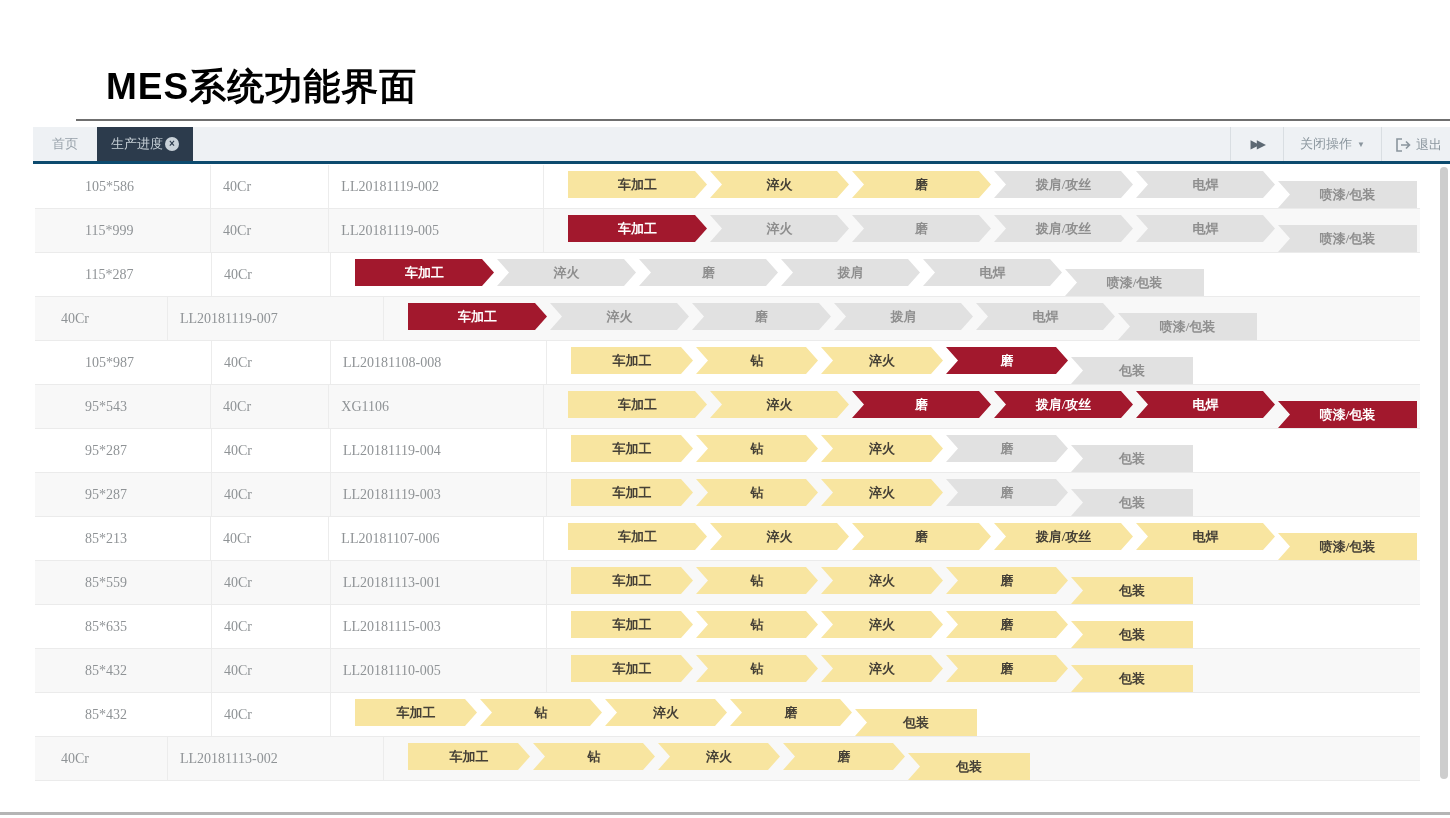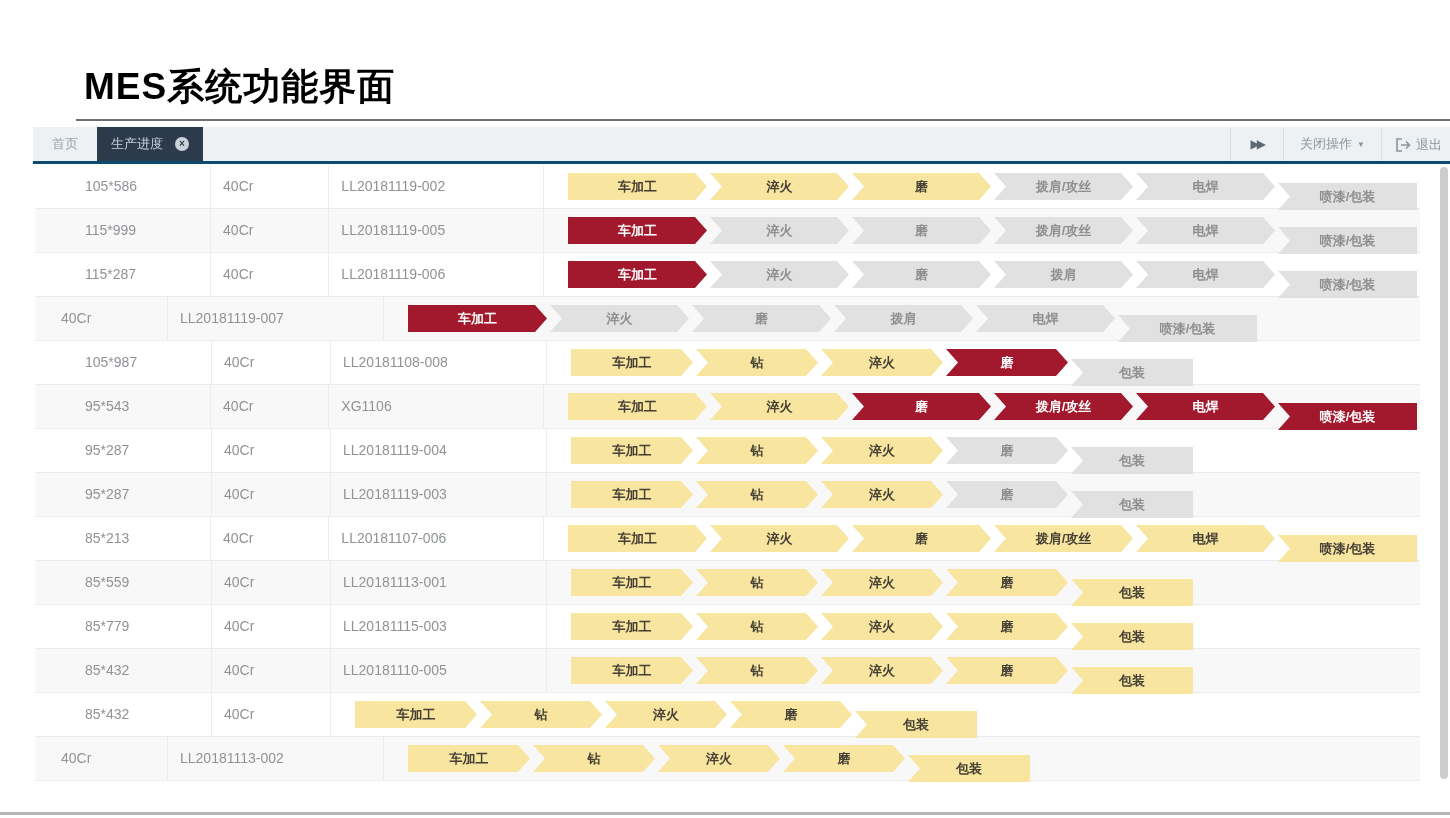--- a/index.html
+++ b/index.html
@@ -3,62 +3,62 @@
 <meta charset="utf-8">
 <style>
   html,body{margin:0;padding:0;}
   body{
     width:1450px;height:818px;position:relative;overflow:hidden;
     background:#ffffff;
     font-family:"Liberation Sans","DejaVu Sans",sans-serif;
   }
   
   .slide-title{
-    position:absolute;left:84px;top:62px;
+    position:absolute;left:106px;top:62px;
     font-size:37px;font-weight:bold;color:#000;letter-spacing:1px;
   }
   .title-rule{
     position:absolute;left:76px;right:0;top:119px;
     border-top:2px solid #6f6f6f;
   }
   
   .tabbar{
     position:absolute;left:33px;right:0;top:127px;height:34px;
     background:#eef1f4;border-bottom:3px solid #0c4a6e;
     display:flex;align-items:stretch;
   }
   .tab{
     display:flex;align-items:center;justify-content:center;
     font-size:13px;cursor:default;
   }
   .tab-home{width:64px;color:#98a2aa;}
   .tab-active{
-    background:#2c3b4c;color:#c9d2d9;padding:0 14px;gap:12px;
+    background:#2c3b4c;color:#c9d2d9;padding:0 14px;gap:2px;
   }
   .tab-close{
     width:14px;height:14px;border-radius:50%;
     background:#c9d2d9;color:#2c3b4c;
     font-size:10px;line-height:14px;text-align:center;font-weight:bold;
   }
   .toolbar-right{margin-left:auto;display:flex;align-items:stretch;}
   .tb-sep{width:1px;background:#d9dee2;}
   .tb-item{
     display:flex;align-items:center;font-size:13px;color:#8a959d;
     padding:0 16px;gap:5px;white-space:nowrap;
   }
   .ff-icon{color:#5d6973;font-size:12px;letter-spacing:-3px;padding:0 20px;}
   .caret{font-size:8px;color:#8a959d;}
   .logout-item{padding:1px 8px 0 14px;}
   
   .ptable{
     position:absolute;left:35px;top:165px;width:1385px;
   }
   .row{
-    display:flex;align-items:center;height:43px;
-    border-bottom:1px solid #ebebeb;background:#ffffff;
+    display:flex;align-items:flex-end;height:43px;
+    border-bottom:1px solid #ebebeb;background:#ffffff;font-family:Liberation Serif, serif;
   }
   .row:nth-child(even){background:#f8f8f8;}
   .cell{
     line-height:43px;font-size:14px;color:#8f9396;
     border-right:1px solid #ececec;overflow:hidden;white-space:nowrap;
   }
   .c0{width:13px;}
   .c1{width:126px;padding-left:36px;}
   .c2{width:106px;padding-left:12px;}
   .c3{width:203px;padding-left:12px;}
@@ -145,21 +145,20 @@
         <div class="seg pending">拨肩/攻丝</div>
         <div class="seg pending">电焊</div>
         <div class="seg pending last">喷漆/包装</div>
       </div>
   </div>
 
   <div class="row" data-segs="6">
     <div class="cell c0"></div>
     <div class="cell c1">115*287</div>
     <div class="cell c2">40Cr</div>
-    <div class="cell c3">LL20181119-006</div>
     <div class="flow">
         <div class="seg current first">车加工</div>
         <div class="seg pending">淬火</div>
         <div class="seg pending">磨</div>
         <div class="seg pending">拨肩</div>
         <div class="seg pending">电焊</div>
         <div class="seg pending last">喷漆/包装</div>
       </div>
   </div>
 
@@ -258,21 +257,21 @@
         <div class="seg done first">车加工</div>
         <div class="seg done">钻</div>
         <div class="seg done">淬火</div>
         <div class="seg done">磨</div>
         <div class="seg done last">包装</div>
       </div>
   </div>
 
   <div class="row" data-segs="5">
     <div class="cell c0"></div>
-    <div class="cell c1">85*779</div>
+    <div class="cell c1">85*635</div>
     <div class="cell c2">40Cr</div>
     <div class="cell c3">LL20181115-003</div>
     <div class="flow">
         <div class="seg done first">车加工</div>
         <div class="seg done">钻</div>
         <div class="seg done">淬火</div>
         <div class="seg done">磨</div>
         <div class="seg done last">包装</div>
       </div>
   </div>

